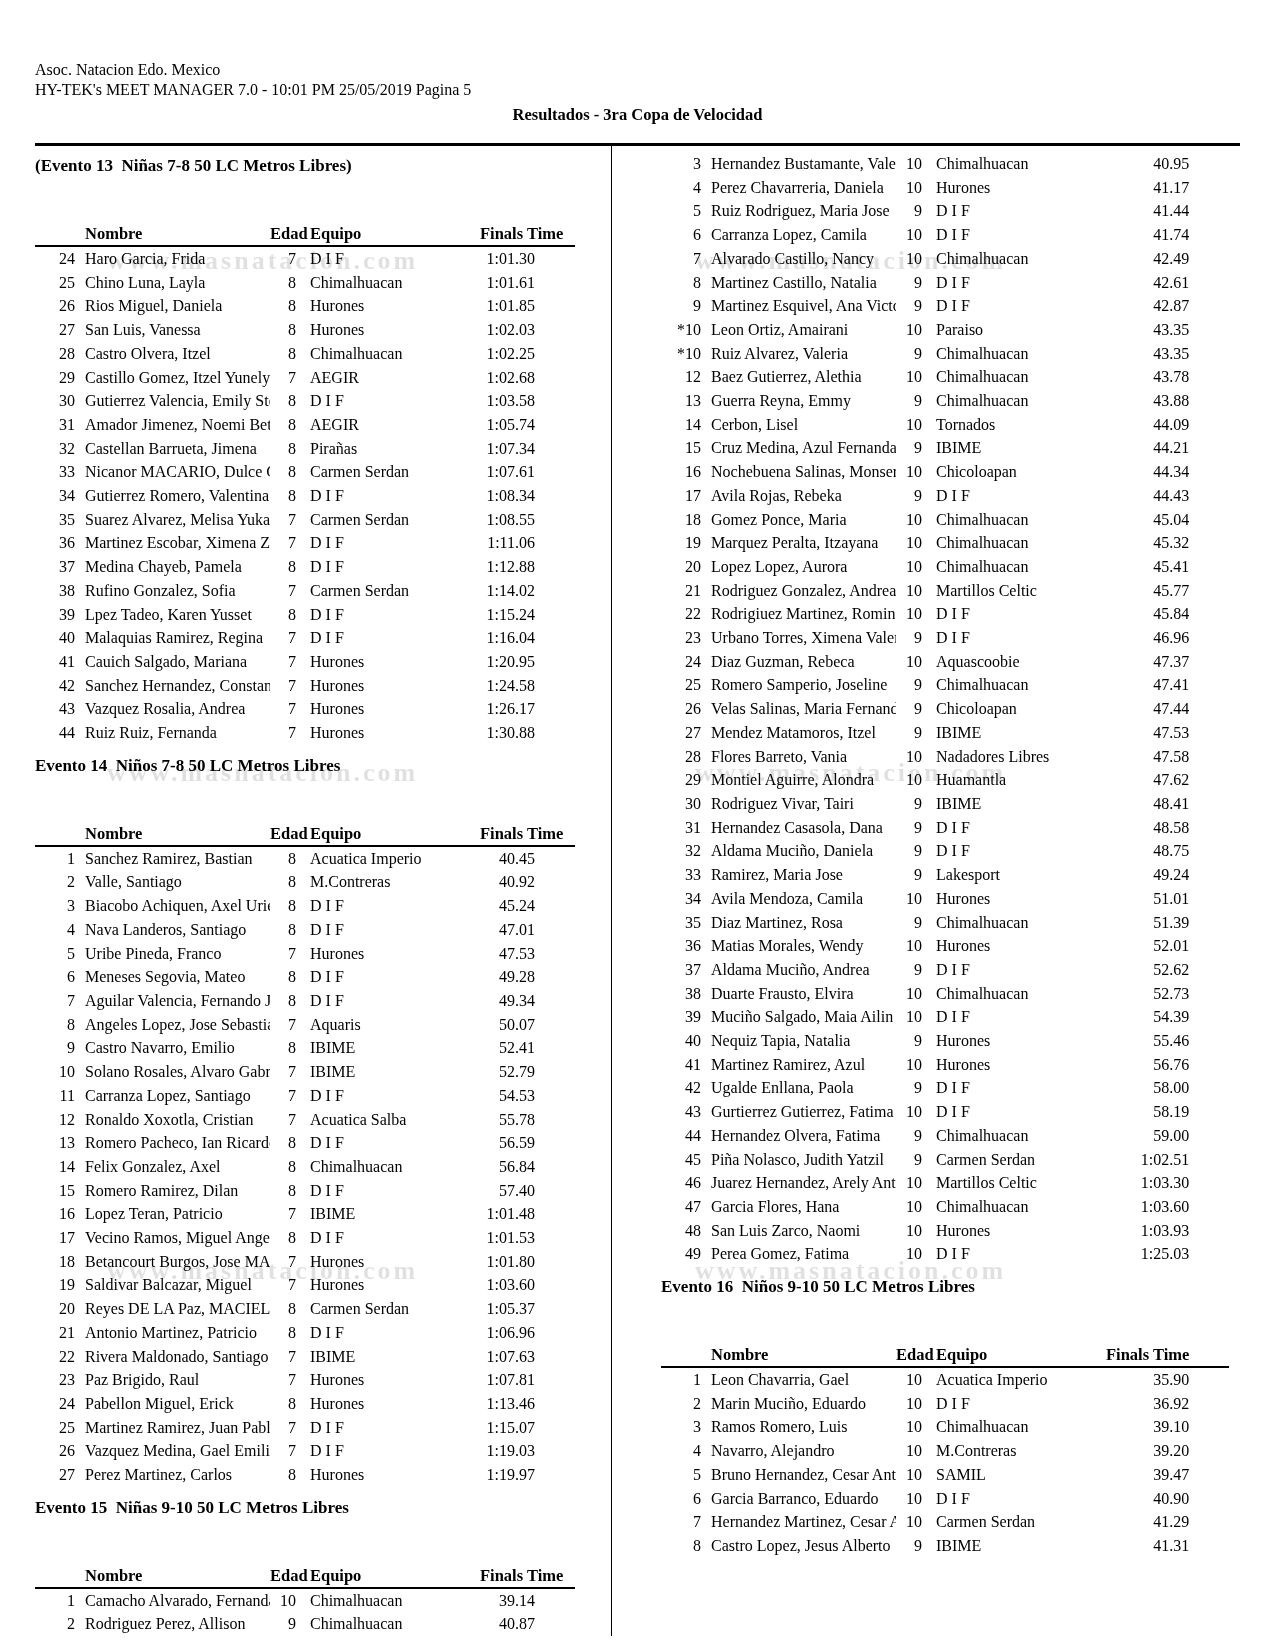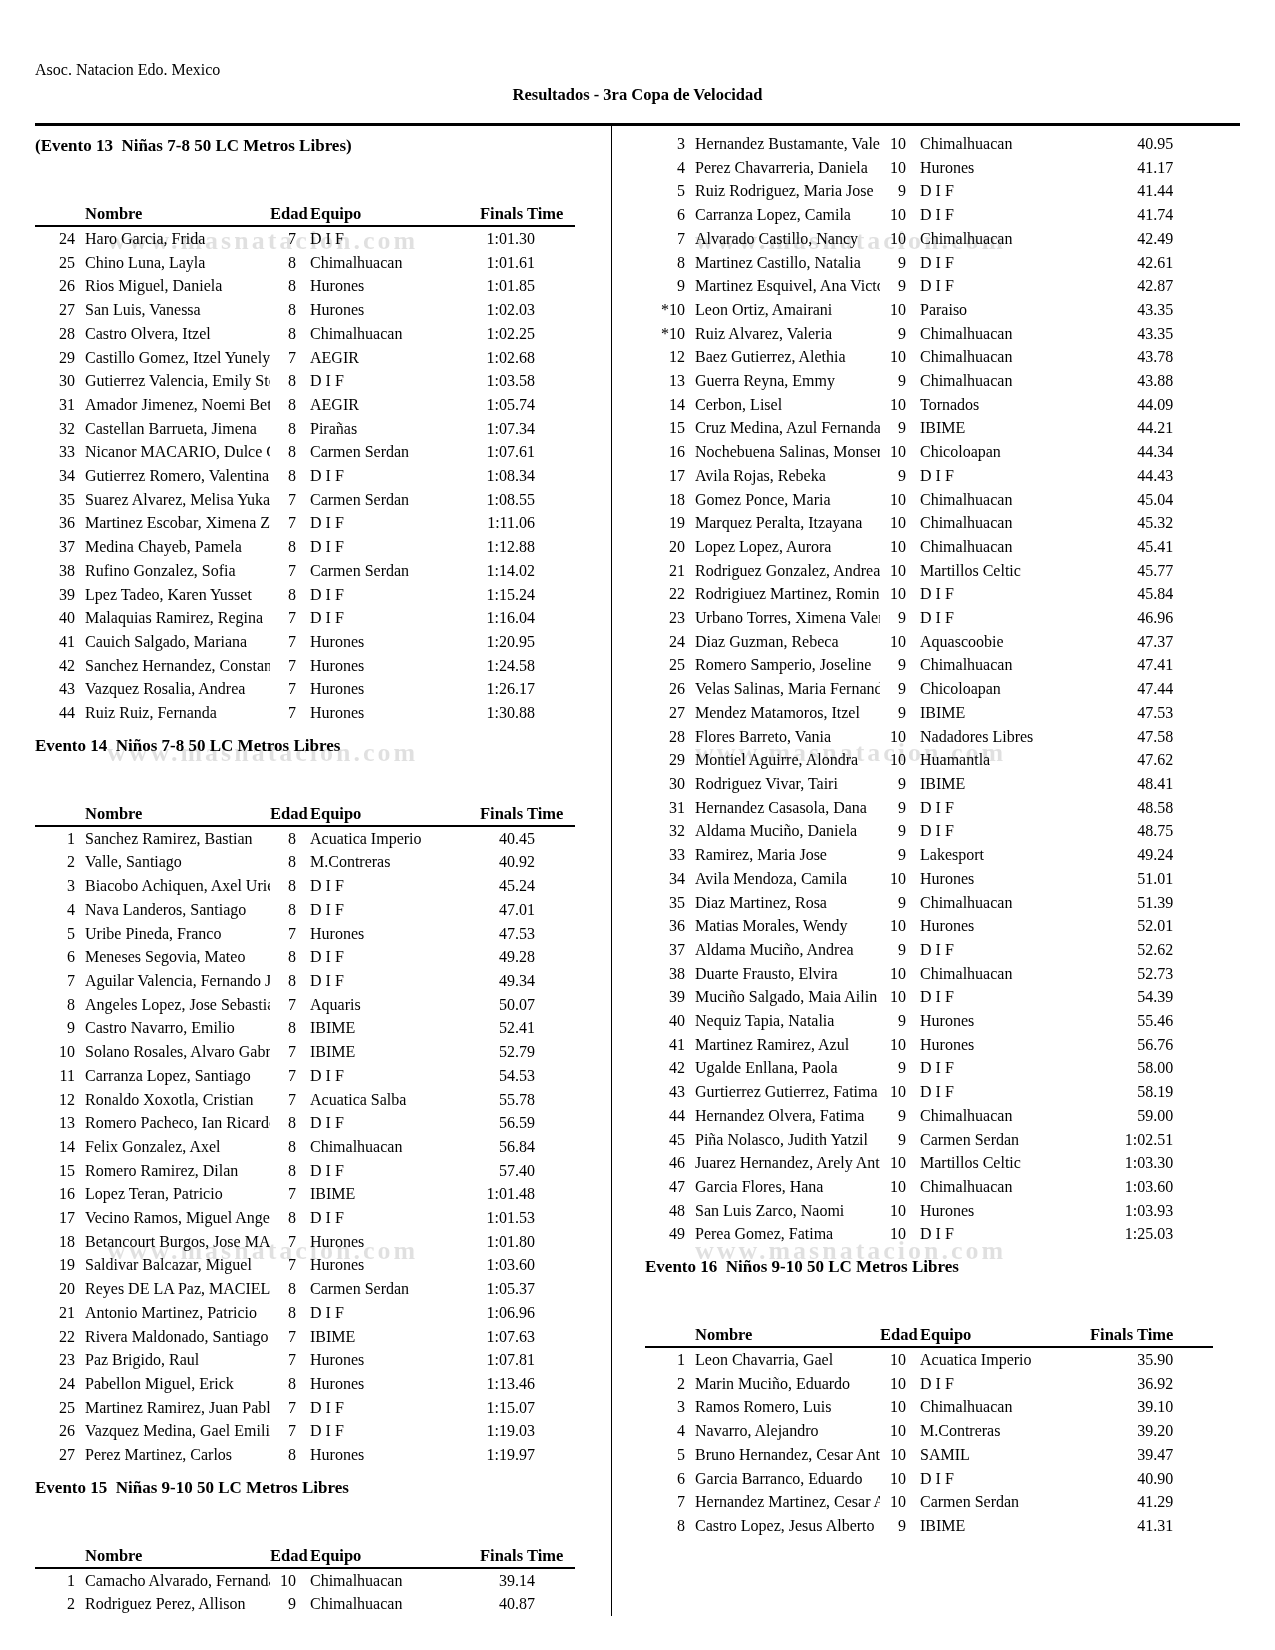--- a/index.html
+++ b/index.html
@@ -12,21 +12,21 @@
   .page { position: relative; width: 1275px; height: 1650px; overflow: hidden; }
 
   
   .top { padding: 60px 35px 0 35px; }
   .top-line { display: flex; justify-content: space-between; font-size: 16px; line-height: 20px; flex-direction: column; }
   .main-title { text-align: center; font-weight: bold; font-size: 17.5px; margin-top: 5px; line-height: 22px; }
   .sub-title  { text-align: center; font-weight: bold; font-size: 16.5px; margin-top: 4px; line-height: 21px; padding-bottom: 18px; }
   .rule { border-top: 3px solid #000; margin: 0 35px; }
 
   
-  .columns { position: relative; display: flex; margin: 0 35px; min-height: 1478px; align-items: stretch; }
+  .columns { position: relative; display: flex; margin: 0 35px; min-height: 1478px; align-items: stretch; gap: 16px; }
   .col { }
   #col-left  { width: 577px; border-right: 1.5px solid #000; padding-top: 6px; }
   #col-right { flex: 1; padding-left: 33px; padding-top: 6px; }
 
   .event-title { font-weight: bold; font-size: 17px; line-height: 24px; margin-top: 9px; white-space: pre; }
   .col .event-title:first-child { margin-top: 2px; }
 
   .thead { margin-right: 36px; border-bottom: 2.5px solid #000; }
   .trow {
     display: grid;
@@ -55,20 +55,21 @@
   .wm6 { left: 660px; top: 1110px; }
 </style>
 </head>
 <body>
 
 <div class="page">
 
   <div class="top">
     <div class="top-line">
       <span>Asoc. Natacion Edo. Mexico</span>
+      <span>HY-TEK's MEET MANAGER 7.0 - 10:01 PM  25/05/2019  Pagina 5</span>
     </div>
     <div class="sub-title">Resultados - 3ra Copa de Velocidad</div>
   </div>
 
   <div class="rule"></div>
 
   <div class="columns">
     <div class="col" id="col-left">
         <div class="event-title">(Evento 13  Niñas 7-8 50 LC Metros Libres)</div>
         <div class="thead">

